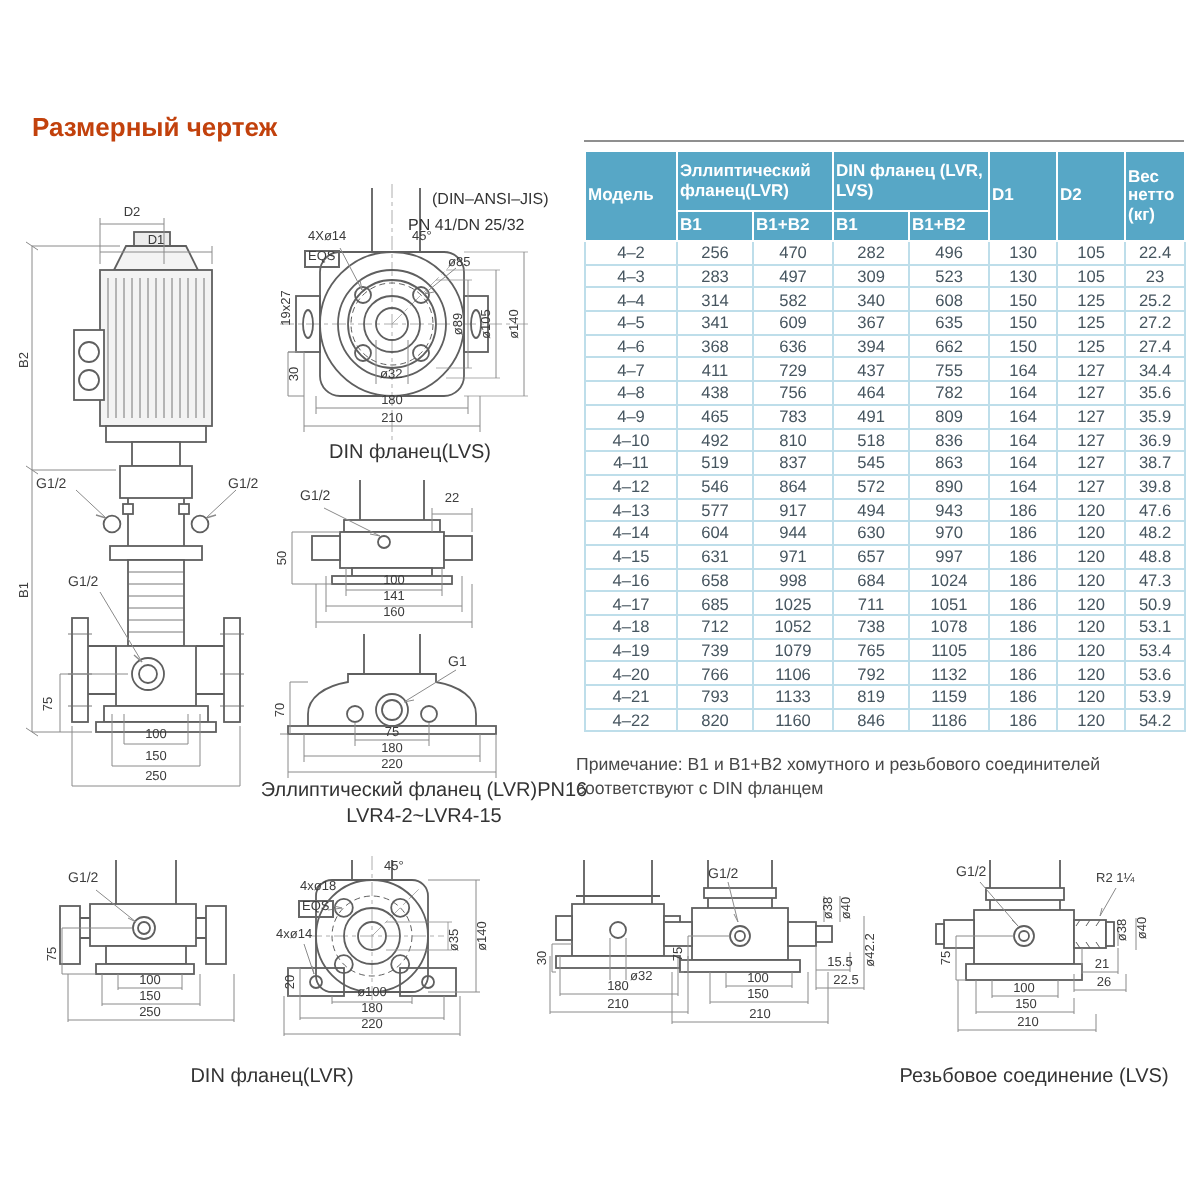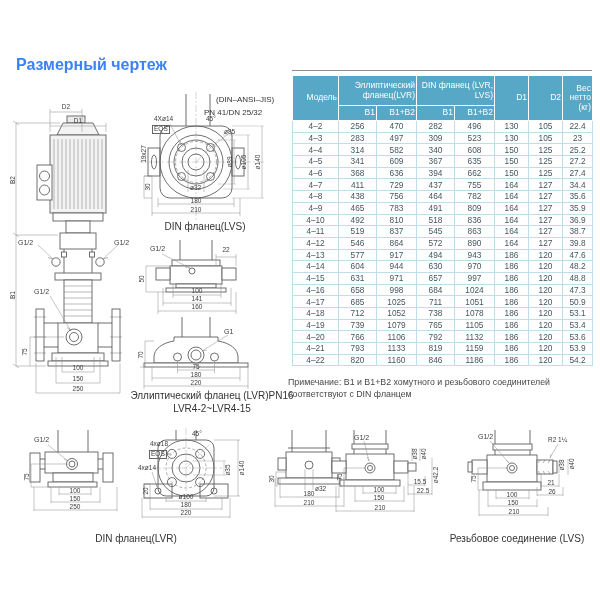--- a/index.html
+++ b/index.html
@@ -1,29 +1,29 @@
 <!DOCTYPE html>
 <html><head>
 <meta charset="utf-8">
 <style>
   html,body{margin:0;padding:0;}
   body{width:600px;height:600px;background:#fff;font-family:"Liberation Sans",sans-serif;position:relative;}
   .canvas{position:absolute;left:0;top:0;width:600px;height:600px;background:#fff;overflow:hidden;}
-  .title{position:absolute;left:16px;top:56px;font-size:16px;font-weight:bold;color:#3b82f6;}
+  .title{position:absolute;left:16px;top:56px;font-size:13px;font-weight:bold;color:#c2410c;}
   .drw{position:absolute;}
   .dim{position:absolute;font-size:6.5px;line-height:1;color:#3c3c3c;white-space:nowrap;}
   .c{transform:translateX(-50%);}
   .v{transform:translate(-50%,-50%) rotate(-90deg);}
   .g{font-size:7px;}
   .std{font-size:8px;color:#333;}
   .boxed{border:0.5px solid #666;padding:0 1px;}
   .cap{position:absolute;font-size:10px;color:#333;transform:translateX(-50%);white-space:nowrap;}
   .toprule{position:absolute;left:292px;top:70px;width:300px;height:1px;background:#8f8f8f;}
   table.spec{position:absolute;left:292px;top:75px;width:300px;border-collapse:collapse;table-layout:fixed;}
-  .spec th{background:#57a7c6;color:#fff;font-weight:normal;font-size:8.5px;border:1px solid #fff;padding:0 1px;line-height:1.12;text-align:right;}
+  .spec th{background:#57a7c6;color:#fff;font-weight:bold;font-size:8.5px;border:1px solid #fff;padding:0 1px;line-height:1.12;text-align:left;}
   .spec thead tr.h1{height:30px;}
   .spec thead tr.h2{height:15px;}
   .spec td{font-size:8.3px;color:#46555f;text-align:center;border:0.6px solid #bedeea;height:10.7px;padding:0;line-height:1;}
   .note{position:absolute;left:288px;top:377px;width:302px;font-size:8.8px;color:#474747;line-height:1.35;}
   svg{position:absolute;left:0;top:0;overflow:visible;}
 </style>
 </head>
 <body>
 
 <div class="canvas">

